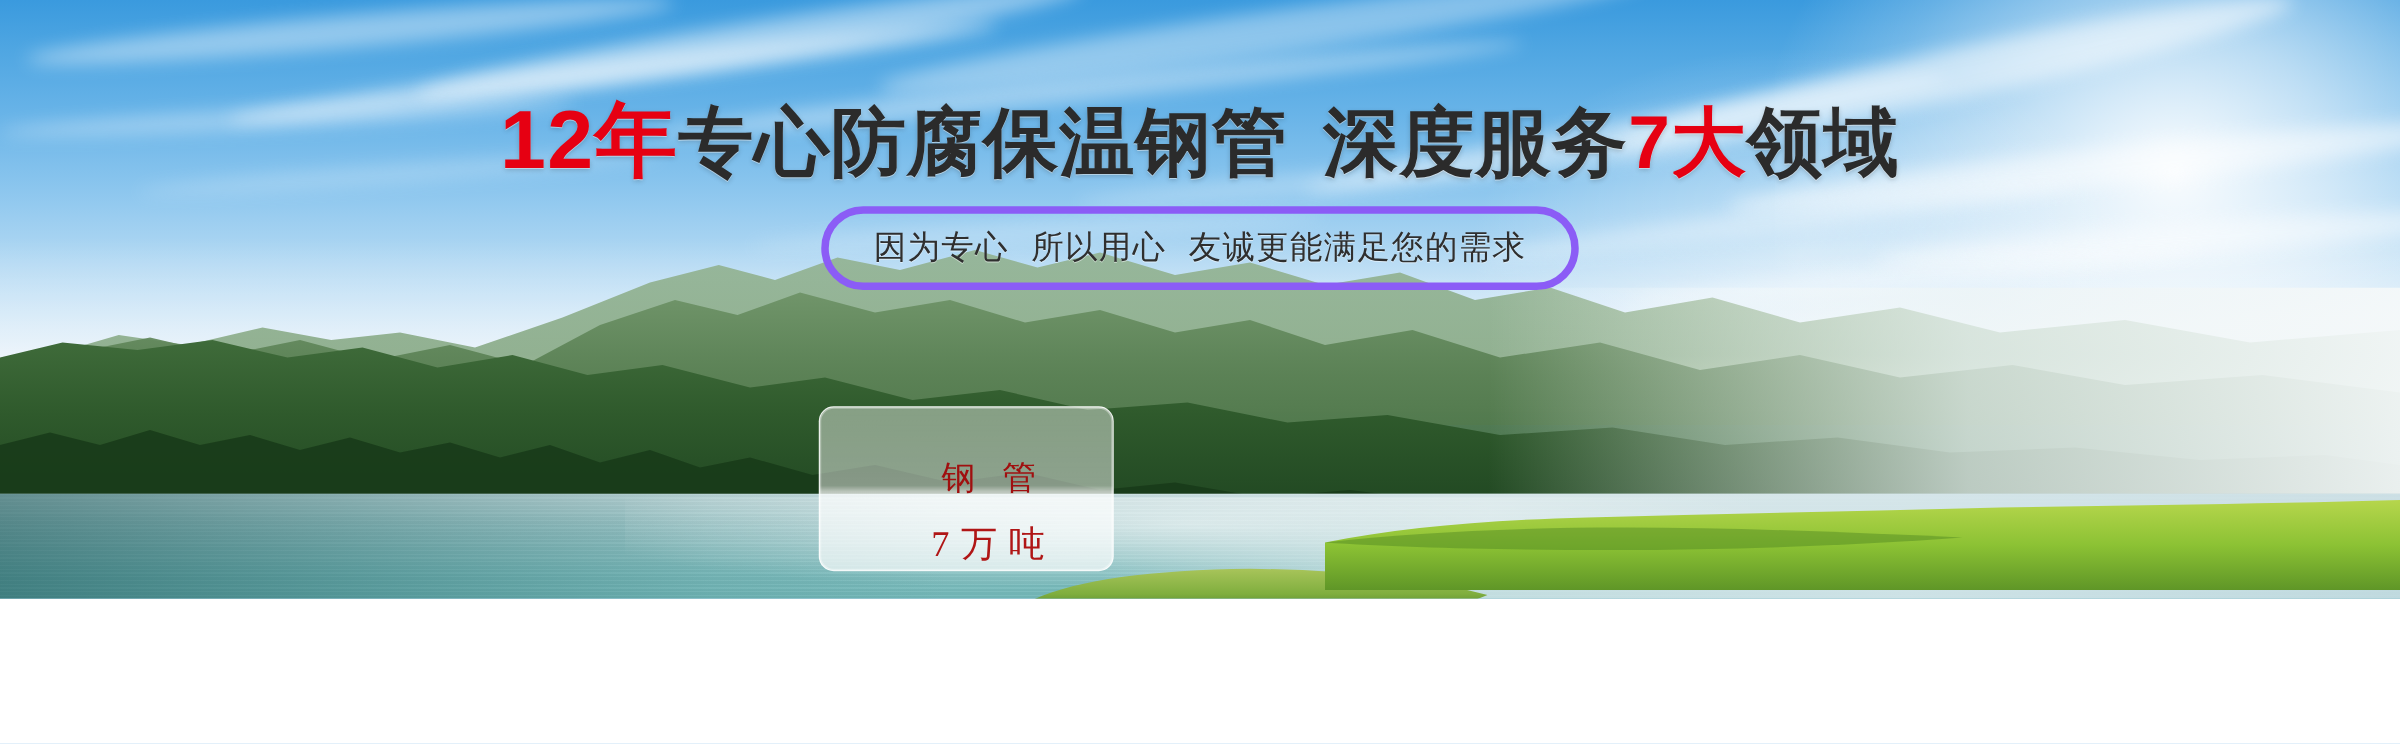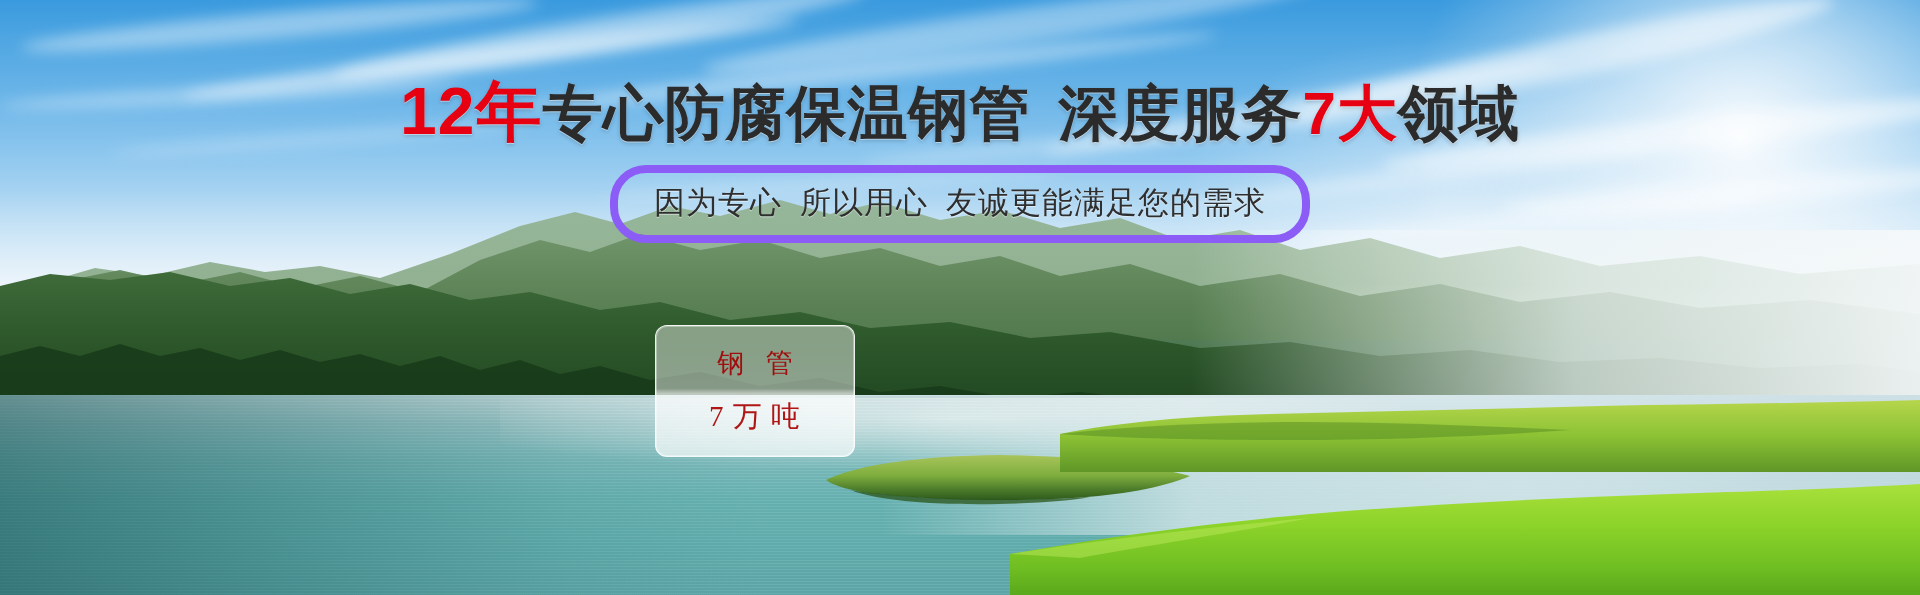--- a/index.html
+++ b/index.html
@@ -8,21 +8,21 @@
     padding: 0;
     background: #ffffff;
   }
   body {
     font-family: "Liberation Sans", "DejaVu Sans", sans-serif;
   }
 
   .banner {
     position: relative;
     width: 1920px;
-    height: 595px;
+    height: 479px;
     overflow: hidden;
     background: #8fc2e8;
   }
 
   
   .sky {
     position: absolute;
     left: 0; top: 0;
     width: 1920px;
     height: 330px;
@@ -183,24 +183,24 @@
   }
 
   .subtitle-wrap {
     position: absolute;
     left: 0; top: 165px;
     width: 1920px;
     text-align: center;
   }
   .subtitle {
     display: inline-block;
-    border: 8px solid #8b5cf6;
+    border: 6px solid #8b5cf6;
     border-radius: 36px;
     padding: 9px 36px 11px 36px;
-    font-size: 31px;
+    font-size: 26px;
     color: #2f2f2f;
     letter-spacing: 1px;
     white-space: nowrap;
     text-shadow: 0 1px 0 rgba(255,255,255,0.5);
   }
   .subtitle .sp { display:inline-block; width: 18px; }
 
   
   .stats {
     position: absolute;
@@ -214,22 +214,23 @@
     position: relative;
     width: 198px;
     height: 130px;
     border-radius: 12px;
     background: linear-gradient(to bottom, rgba(255,255,255,0.42) 0%, rgba(255,255,255,0.48) 48%, rgba(255,255,255,0.72) 52%, rgba(255,255,255,0.66) 100%);
     border: 1px solid rgba(255,255,255,0.85);
     box-shadow: inset 0 0 0 1px rgba(255,255,255,0.35);
     display: flex;
     flex-direction: column;
     align-items: center;
-    justify-content: center;
+    justify-content: flex-end;
     overflow: hidden;
+    padding-left: 36px;
   }
   .stat-label {
     font-size: 27px;
     color: #a00f0f;
     letter-spacing: 7px;
     text-indent: 7px;
     margin-bottom: 16px;
     white-space: nowrap;
   }
   .stat-value {

